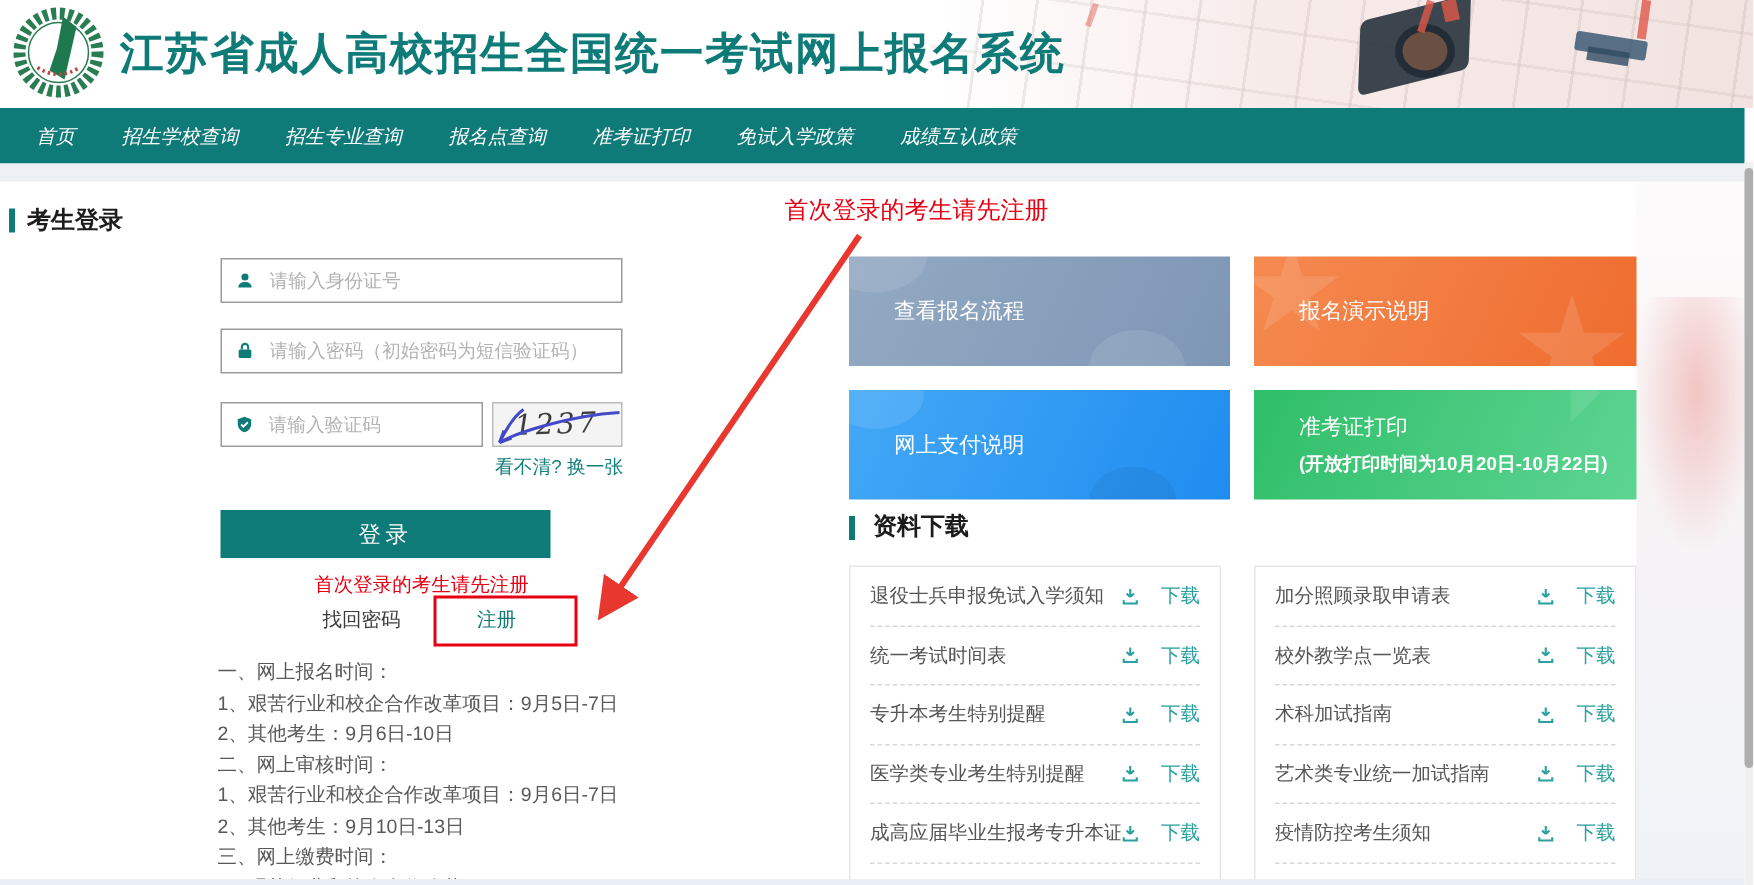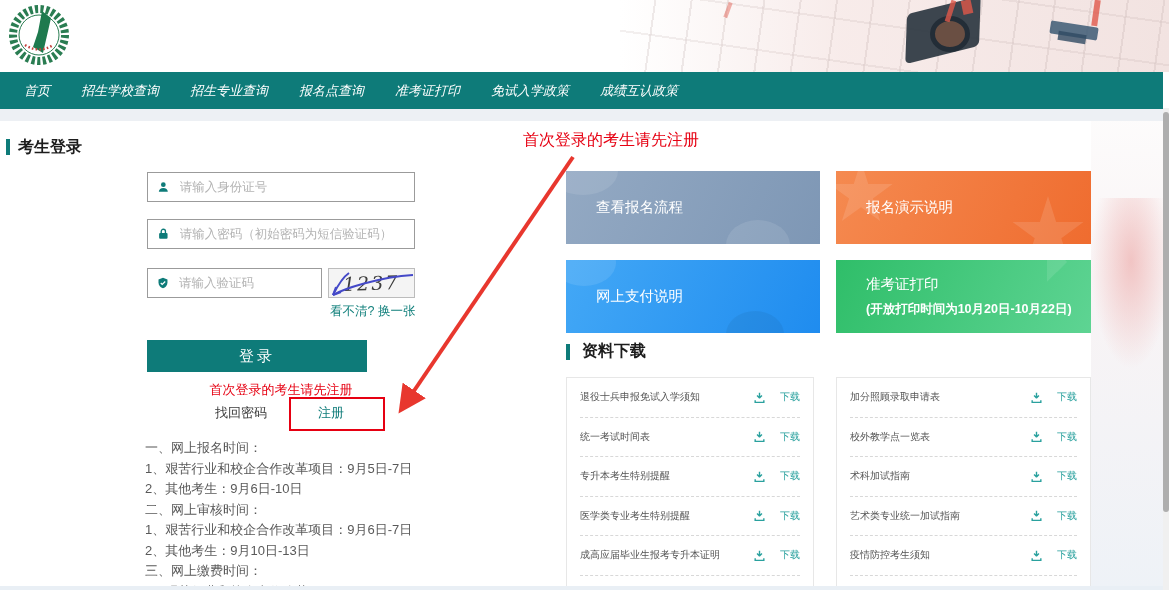--- a/index.html
+++ b/index.html
@@ -93,21 +93,21 @@
   .chev{border:14px solid rgba(255,255,255,.10);border-left-color:transparent;border-bottom-color:transparent;
         transform:rotate(45deg);}
   .tile-sub{font-size:12.5px;margin-top:7px;font-weight:bold;white-space:nowrap;}
 
   
   .panel{position:absolute;top:377px;background:#fff;border:1px solid #e7e7e7;box-sizing:border-box;
          padding:0 13px;}
   .p-left{left:566px;width:248px;height:245px;}
   .p-right{left:836px;width:255px;height:245px;}
   .dl-row{height:38.5px;display:flex;align-items:center;justify-content:space-between;
-          border-bottom:1px dashed #d8d8d8;font-size:10px;color:#555;}
+          border-bottom:1px dashed #d8d8d8;font-size:13px;color:#555;}
   .dl-row:last-child{border-bottom:none;}
   .dl-name{white-space:nowrap;overflow:hidden;}
   .dl-link{color:#2aa19e;display:flex;align-items:center;gap:14px;cursor:pointer;flex:none;}
 
   
   .scroll-track{position:absolute;left:1163px;top:108px;width:6px;height:482px;background:#f0f0f0;}
   .scroll-thumb{position:absolute;left:1163px;top:112px;width:6px;height:400px;background:#aeaeae;
         border-radius:3px;cursor:pointer;}
   .bottom-strip{position:absolute;left:0;top:586px;width:1163px;height:4px;background:#e9eff5;}
 </style>
@@ -131,20 +131,21 @@
 
   <div class="logo">
     <svg width="62" height="62" viewBox="0 0 62 62">
       <circle cx="31" cy="31" r="30" fill="#ffffff"></circle>
       <circle cx="31" cy="31" r="26" fill="none" stroke="#2a7d52" stroke-width="8" stroke-dasharray="3.2 2.4"></circle>
       <circle cx="31" cy="31" r="20" fill="#ffffff" stroke="#2a7d52" stroke-width="1"></circle>
       <polygon points="34,7 43,14 35,49 25,43 30,28" fill="#1e7a4e"></polygon>
       <path d="M17,41 Q31,50 45,41" stroke="#c2423d" stroke-width="2.4" fill="none" stroke-dasharray="1.6 2.2"></path>
     </svg>
   </div>
+  <div class="site-title">江苏省成人高校招生全国统一考试网上报名系统</div>
 
   <div class="nav">
     <div class="nav-item">首页</div>
     <div class="nav-item">招生学校查询</div>
     <div class="nav-item">招生专业查询</div>
     <div class="nav-item">报名点查询</div>
     <div class="nav-item">准考证打印</div>
     <div class="nav-item">免试入学政策</div>
     <div class="nav-item">成绩互认政策</div>
   </div>

